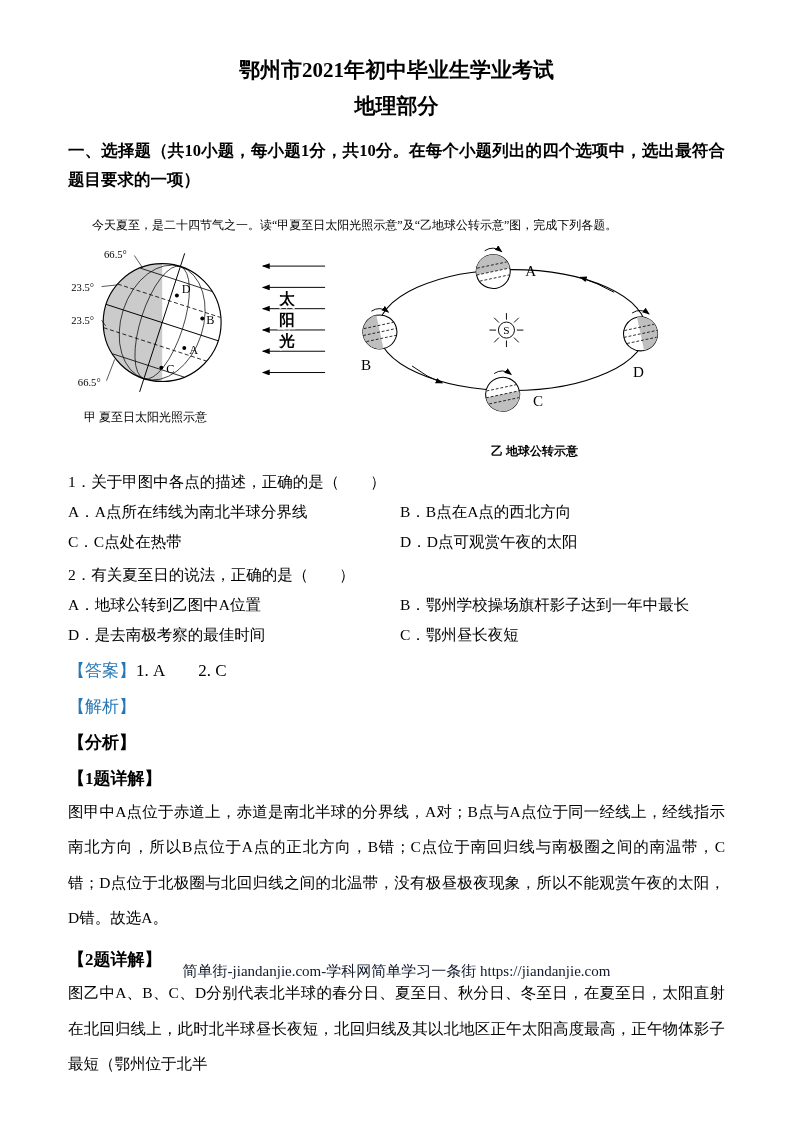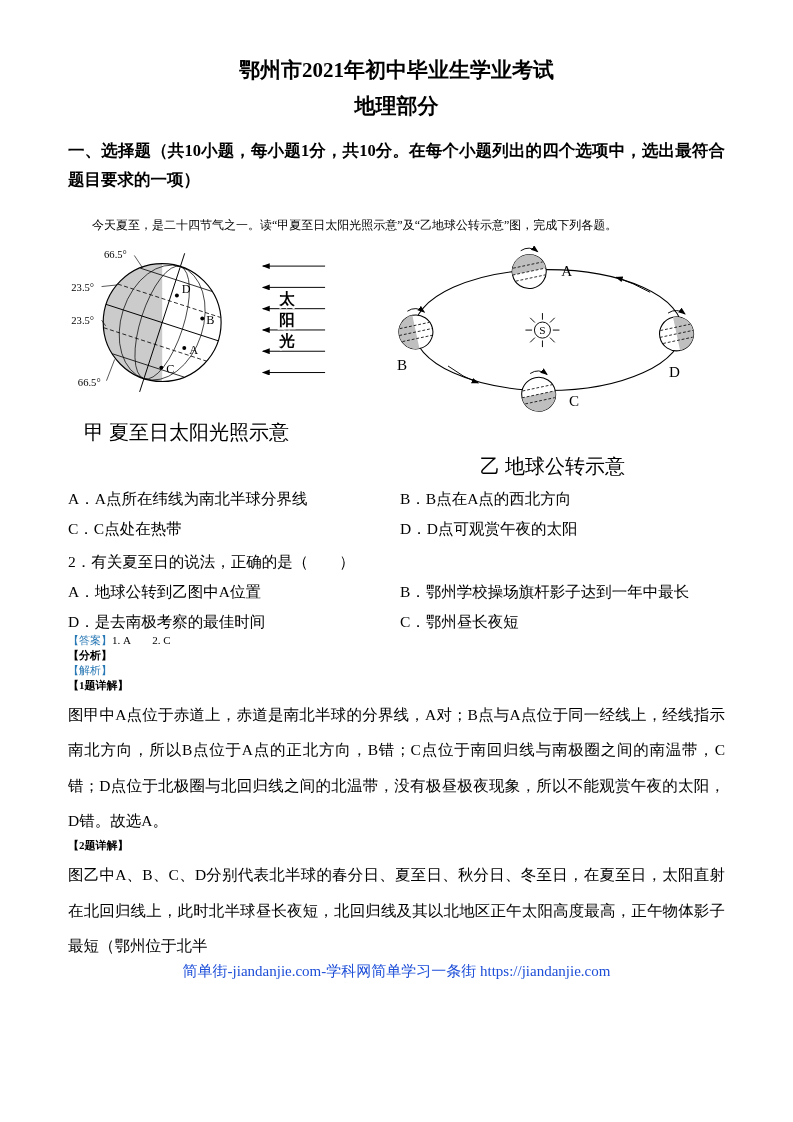--- a/index.html
+++ b/index.html
@@ -2,33 +2,33 @@
 <html><head>
 <meta charset="utf-8">
 <style>
   * { margin:0; padding:0; box-sizing:border-box; }
   html,body { background:#fff; }
   body { width:793px; height:1122px; font-family:"Liberation Serif", serif; color:#000; overflow:hidden; }
   .page { position:relative; width:793px; height:999px; padding:52px 68px 0 68px; background:#fff; }
   .title { text-align:center; font-weight:bold; font-size:21px; line-height:36px; }
   .section-heading { font-weight:bold; font-size:16.5px; line-height:29px; margin-top:12px; text-align:justify;font-family:Liberation Serif, serif; }
   .intro { font-size:12px; line-height:23px; margin-top:20px; text-indent:2em; text-align:justify; }
-  .figures { display:flex; gap:44px; margin-top:6px; align-items:flex-start; }
+  .figures { display:flex; gap:8px; margin-top:6px; align-items:flex-start; }
   .fig-col-jia { width:268px; }
   .fig-col-yi { flex:1; }
-  .fig-caption { font-size:20px; margin-top:12px; }
+  .fig-caption { font-size:12px; margin-top:2px; }
   .fig-col-jia .fig-caption { padding-left:16px; }
-  .fig-col-yi .fig-caption { text-align:center; }
+  .fig-col-yi .fig-caption { text-align:center;font-weight:bold; }
   .q-stem { font-size:15.5px; margin-top:12px; }
   .option-row { display:grid; grid-template-columns:332px 1fr; font-size:15.5px; margin-top:9px; }
-  .sol-line { font-size:11px; margin-top:0; }
+  .sol-line { font-size:17px; margin-top:13px; }
   .blue { color:#2878b5; }
   .detail-label { font-weight:bold; }
   .expl { font-size:15.5px; line-height:2.28; text-align:justify; margin-top:4px; }
-  .footer { position:absolute; left:0; right:0; bottom:18px; text-align:center; color:#1d4ed8; font-size:15px; }
+  .footer { position:absolute; left:0; right:0; bottom:18px; text-align:center; color:#0f172a; font-size:15px; }
   svg text { font-family:"Liberation Serif", serif; }
 </style>
 </head>
 <body>
 
 <div class="page">
 
   <div class="title">鄂州市2021年初中毕业生学业考试</div>
   <div class="title">地理部分</div>
 
@@ -163,20 +163,21 @@
             <line x1="298" y1="103" x2="330" y2="103" stroke="#000" stroke-width="0.8" stroke-dasharray="3,2"></line>
           </g>
           <path d="M305,74 Q314,68 323,75" fill="none" stroke="#000" stroke-width="1" marker-end="url(#ya)"></path>
         </g>
         <text x="306" y="142" font-size="16">D</text>
       </svg>
       <div class="fig-caption">乙  地球公转示意</div>
     </div>
   </div>
 
+  <div class="q-stem">1．关于甲图中各点的描述，正确的是（　　）</div>
   <div class="option-row">
     <span>A．A点所在纬线为南北半球分界线</span>
     <span>B．B点在A点的西北方向</span>
   </div>
   <div class="option-row">
     <span>C．C点处在热带</span>
     <span>D．D点可观赏午夜的太阳</span>
   </div>
 
   <div class="q-stem">2．有关夏至日的说法，正确的是（　　）</div>
@@ -186,24 +187,24 @@
   </div>
   <div class="option-row">
     <span>D．是去南极考察的最佳时间</span>
     <span>C．鄂州昼长夜短</span>
   </div>
 
   <div class="sol-line">
     <span class="blue">【答案】</span><span>1. A　　2. C</span>
   </div>
   <div class="sol-line">
+    <span class="blue">【解析】</span>
+  </div>
+  <div class="sol-line">
     <span class="detail-label">【分析】</span>
-  </div>
-  <div class="sol-line">
-    <span class="blue">【解析】</span>
   </div>
   <div class="sol-line">
     <span class="detail-label">【1题详解】</span>
   </div>
   <div class="expl">图甲中A点位于赤道上，赤道是南北半球的分界线，A对；B点与A点位于同一经线上，经线指示南北方向，所以B点位于A点的正北方向，B错；C点位于南回归线与南极圈之间的南温带，C错；D点位于北极圈与北回归线之间的北温带，没有极昼极夜现象，所以不能观赏午夜的太阳，D错。故选A。</div>
   <div class="sol-line">
     <span class="detail-label">【2题详解】</span>
   </div>
   <div class="expl">图乙中A、B、C、D分别代表北半球的春分日、夏至日、秋分日、冬至日，在夏至日，太阳直射在北回归线上，此时北半球昼长夜短，北回归线及其以北地区正午太阳高度最高，正午物体影子最短（鄂州位于北半</div>
 

